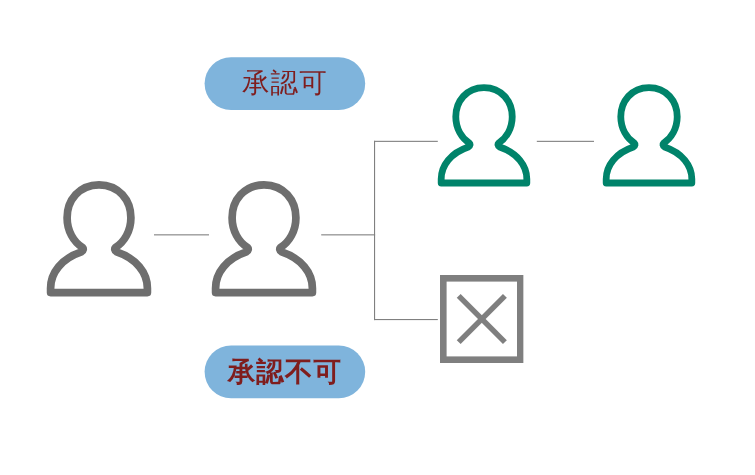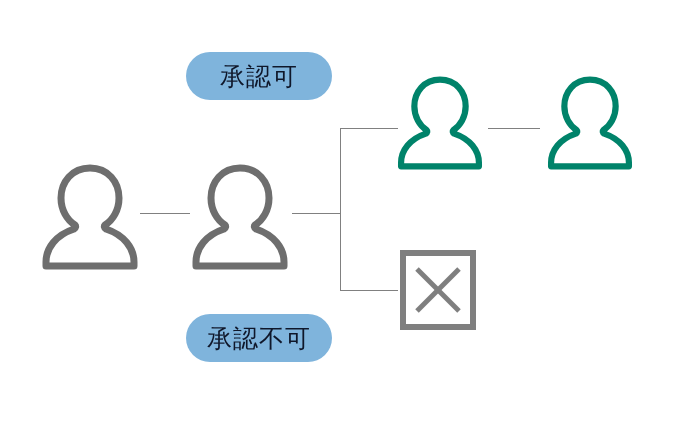--- a/index.html
+++ b/index.html
@@ -33,21 +33,21 @@
   .line-h { height: 1px; }
   .line-v { width: 1px; }
 
   
   .badge {
     position: absolute;
     display: flex;
     align-items: center;
     justify-content: center;
     border-radius: 999px;
-    color: #0f172a;
+    color: #7f1d1d;
     font-size: 25px;
     letter-spacing: 1px;
     line-height: 1;
     white-space: nowrap;
     user-select: none;
   }
 
   
   .xbox {
     position: absolute;
@@ -135,17 +135,17 @@
       <rect x="3" y="3" width="70" height="74" fill="none" stroke="#7f7f7f" stroke-width="6"></rect>
       <line x1="17" y1="19" x2="59" y2="61" stroke="#7f7f7f" stroke-width="5"></line>
       <line x1="59" y1="19" x2="17" y2="61" stroke="#7f7f7f" stroke-width="5"></line>
     </svg>
   </div>
 
   <div class="badge" style="left:186px; top:52px; width:146px; height:48px; background:#7fb4dc;">
     <span>承認可</span>
   </div>
 
-  <div class="badge" style="left:186px; top:314px; width:146px; height:48px; background:#7fb4dc;">
+  <div class="badge" style="left:186px; top:314px; width:146px; height:48px; background:#7fb4dc;font-weight:bold;">
     <span>承認不可</span>
   </div>
 
 </div>
 
 </body></html>

